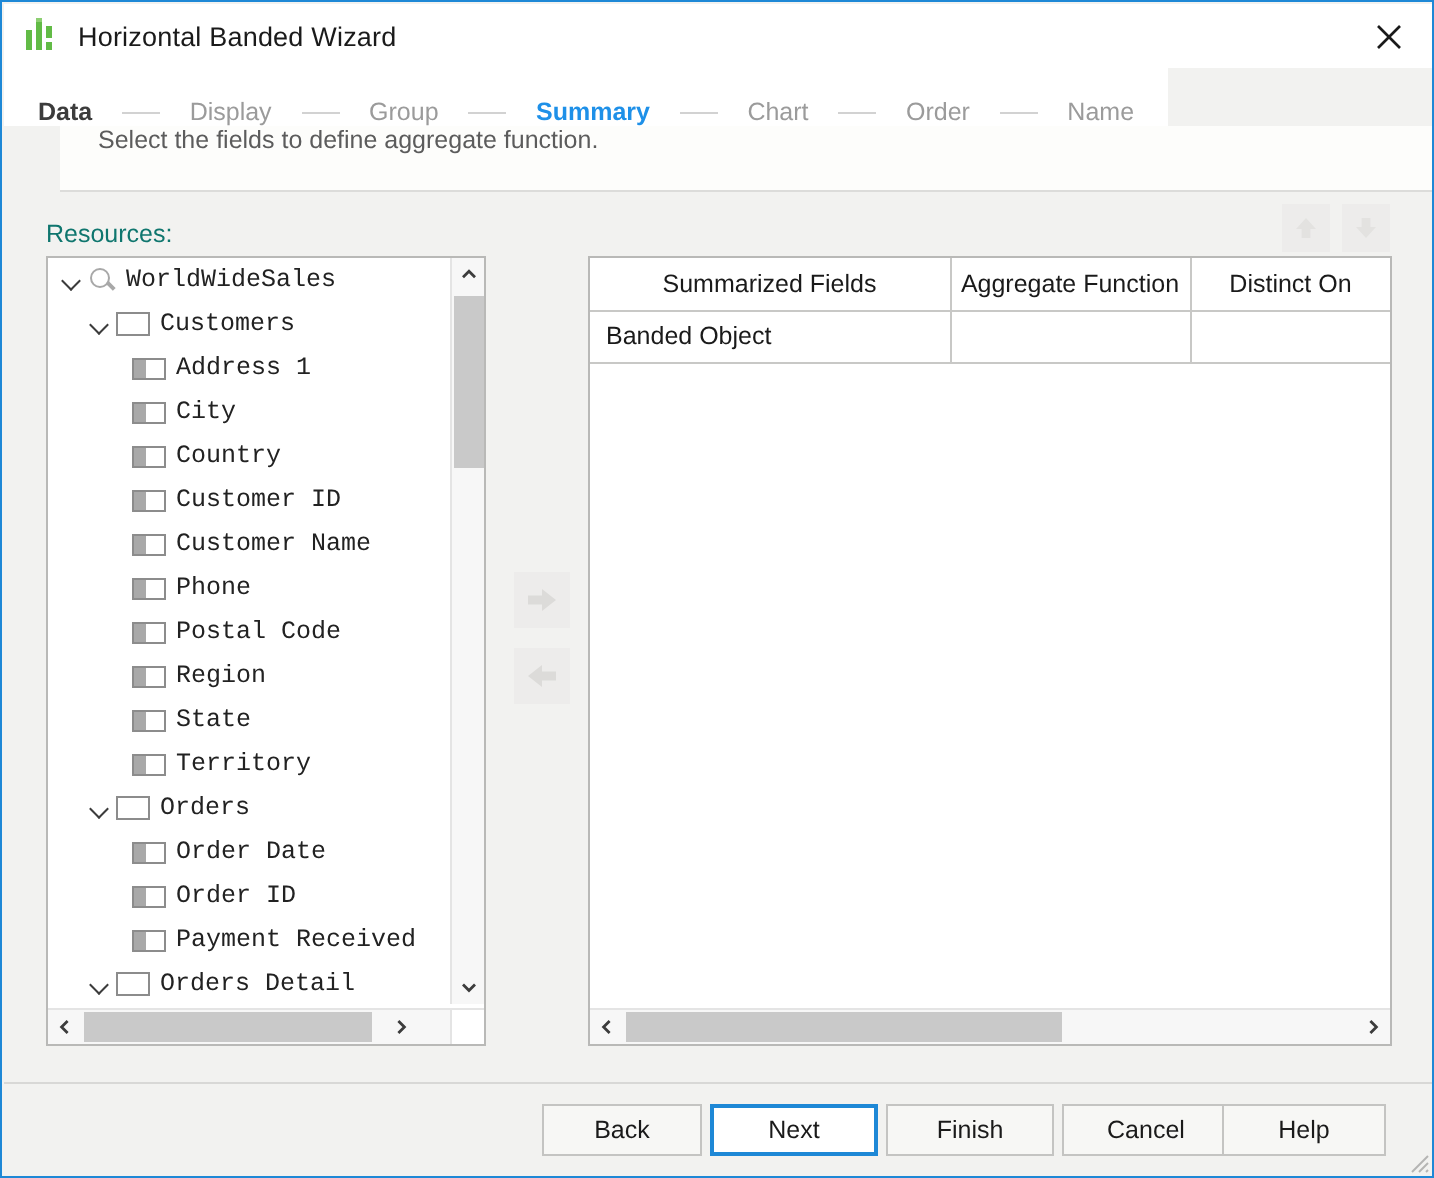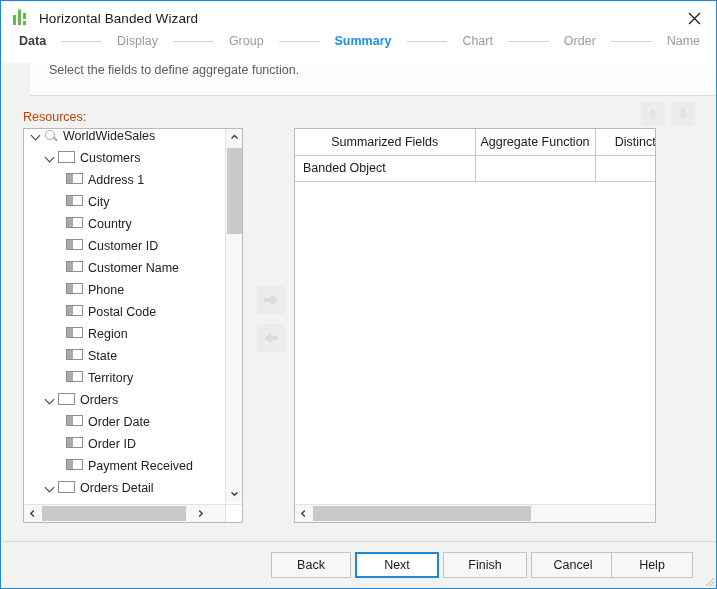--- a/index.html
+++ b/index.html
@@ -59,24 +59,24 @@
     width: 45px; height: 32px;
     display: flex; align-items: center; justify-content: center;
     cursor: pointer;
   }
   .close-btn svg { display: block; }
 
   
   .steps {
     position: absolute;
     left: 1px; top: 33px;
-    width: 715px; height: 29px;
+    width: 582px; height: 29px;
     background: #ffffff;
     display: flex;
-    align-items: flex-start;
+    align-items: flex-end;
   }
   .step {
     font-size: 12.5px;
     color: #9b9b9b;
     white-space: nowrap;
     cursor: pointer;
   }
   .step.done { color: #3c3c3c; font-weight: bold; }
   .step.active { color: #1e90e8; font-weight: bold; }
   .step-line {
@@ -119,21 +119,21 @@
     position: absolute;
     left: 1px; top: 95px;
     width: 715px; height: 445px;
     background: #f2f2f0;
   }
 
   .res-label {
     position: absolute;
     left: 21px; top: 14px;
     font-size: 12.5px;
-    color: #c2410c;
+    color: #0f766e;
   }
 
   
   .tree-panel {
     position: absolute;
     left: 21px; top: 32px;
     width: 220px; height: 395px;
     background: #ffffff;
     border: 1px solid #b9b9b7;
     box-sizing: border-box;
@@ -141,26 +141,27 @@
   }
   .tree-viewport {
     position: absolute;
     left: 0; top: 0;
     width: 203px; height: 373px;
     overflow: hidden;
   }
   .tree-row {
     height: 22px;
     display: flex;
-    align-items: flex-start;
+    align-items: center;
     font-size: 12.5px;
     color: #222222;
     white-space: nowrap;
     cursor: default;
     padding-left: 6px;
+    font-family: Liberation Mono, monospace;
   }
   .chev {
     width: 13px; height: 13px;
     flex: none;
     position: relative;
     margin-right: 1px;
     cursor: pointer;
   }
   .chev::after {
     content: "";
@@ -315,21 +316,21 @@
     display: flex; align-items: center; justify-content: center;
     cursor: pointer;
   }
   .ord.up   { left: 639px; }
   .ord.down { left: 669px; }
 
   
   .grid-panel {
     position: absolute;
     left: 292px; top: 32px;
-    width: 362px; height: 395px;
+    width: 402px; height: 395px;
     background: #ffffff;
     border: 1px solid #b9b9b7;
     box-sizing: border-box;
     overflow: hidden;
   }
   table.grid {
     border-collapse: collapse;
     table-layout: fixed;
     width: 400px;
     font-size: 12.5px;

